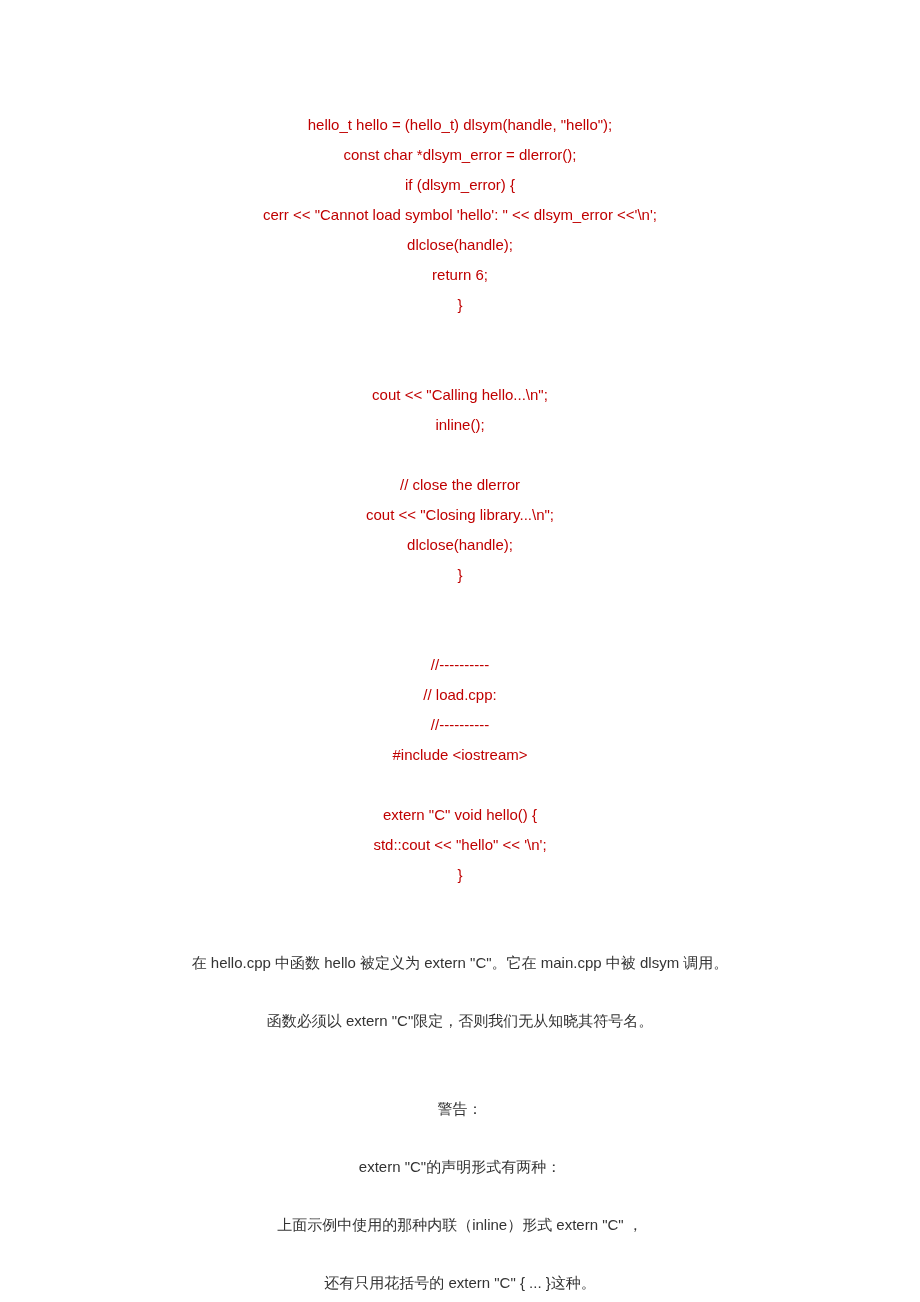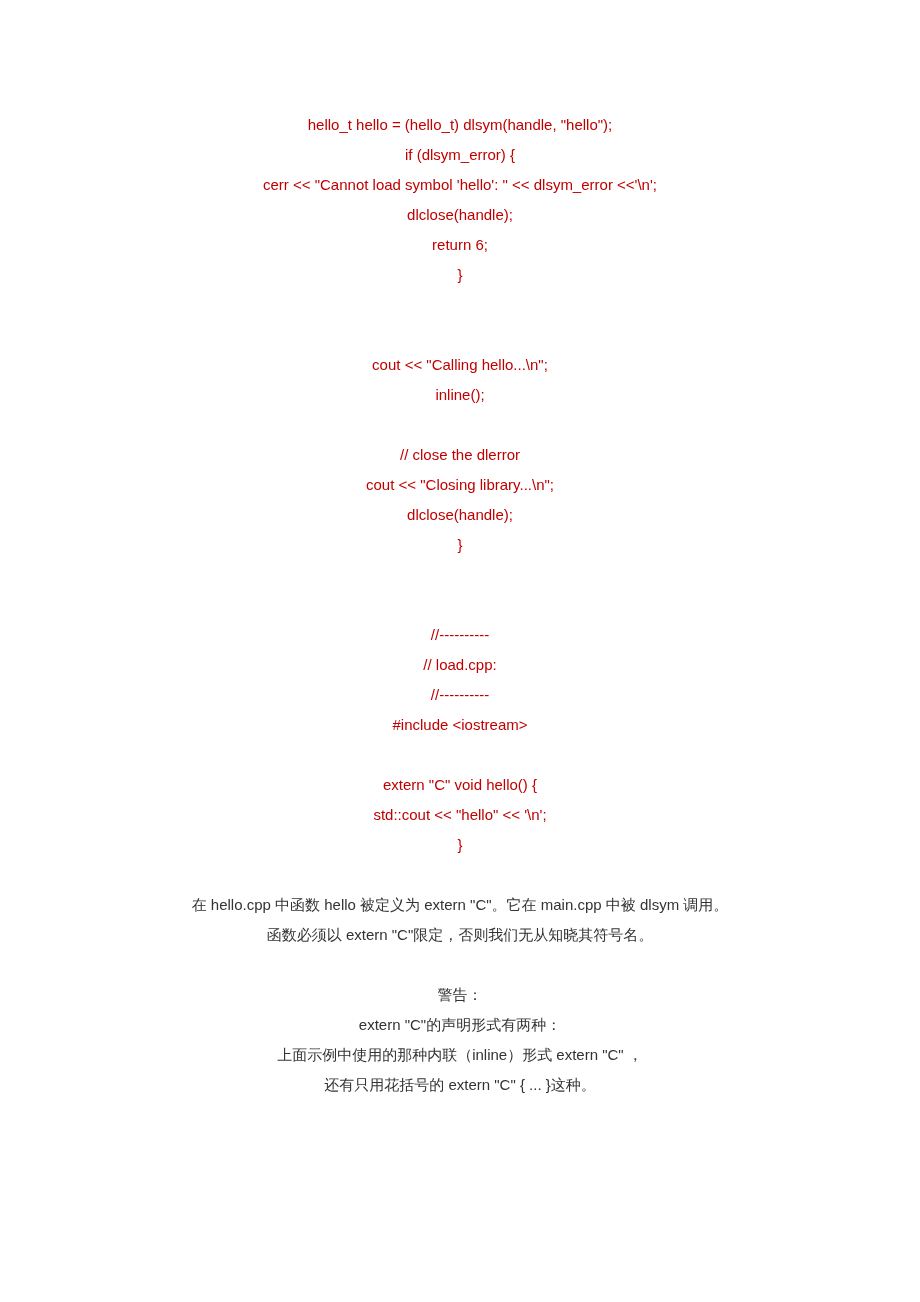--- a/index.html
+++ b/index.html
@@ -27,33 +27,35 @@
     }
     .text-block {
       color: #333333;
       font-size: 15px;
       line-height: 30px;
       font-family: SimSun, "Microsoft YaHei", Arial, sans-serif;
     }
     .text-line {
       display: block;
       min-height: 30px;
+      margin-top: 28px;
     }
     .spacer {
       height: 30px;
     }
     .spacer-sm {
       height: 30px;
     }
   </style>
 </head>
 <body>
 
 <div class="code-block">
   <span class="code-line">hello_t hello = (hello_t) dlsym(handle, "hello");</span>
+  <span class="code-line">const char *dlsym_error = dlerror();</span>
   <span class="code-line">if (dlsym_error) {</span>
   <span class="code-line">cerr &lt;&lt; "Cannot load symbol 'hello': " &lt;&lt; dlsym_error &lt;&lt;'\n';</span>
   <span class="code-line">dlclose(handle);</span>
   <span class="code-line">return 6;</span>
   <span class="code-line">}</span>
 </div>
 
 <div class="spacer"></div>
 <div class="spacer"></div>
 

